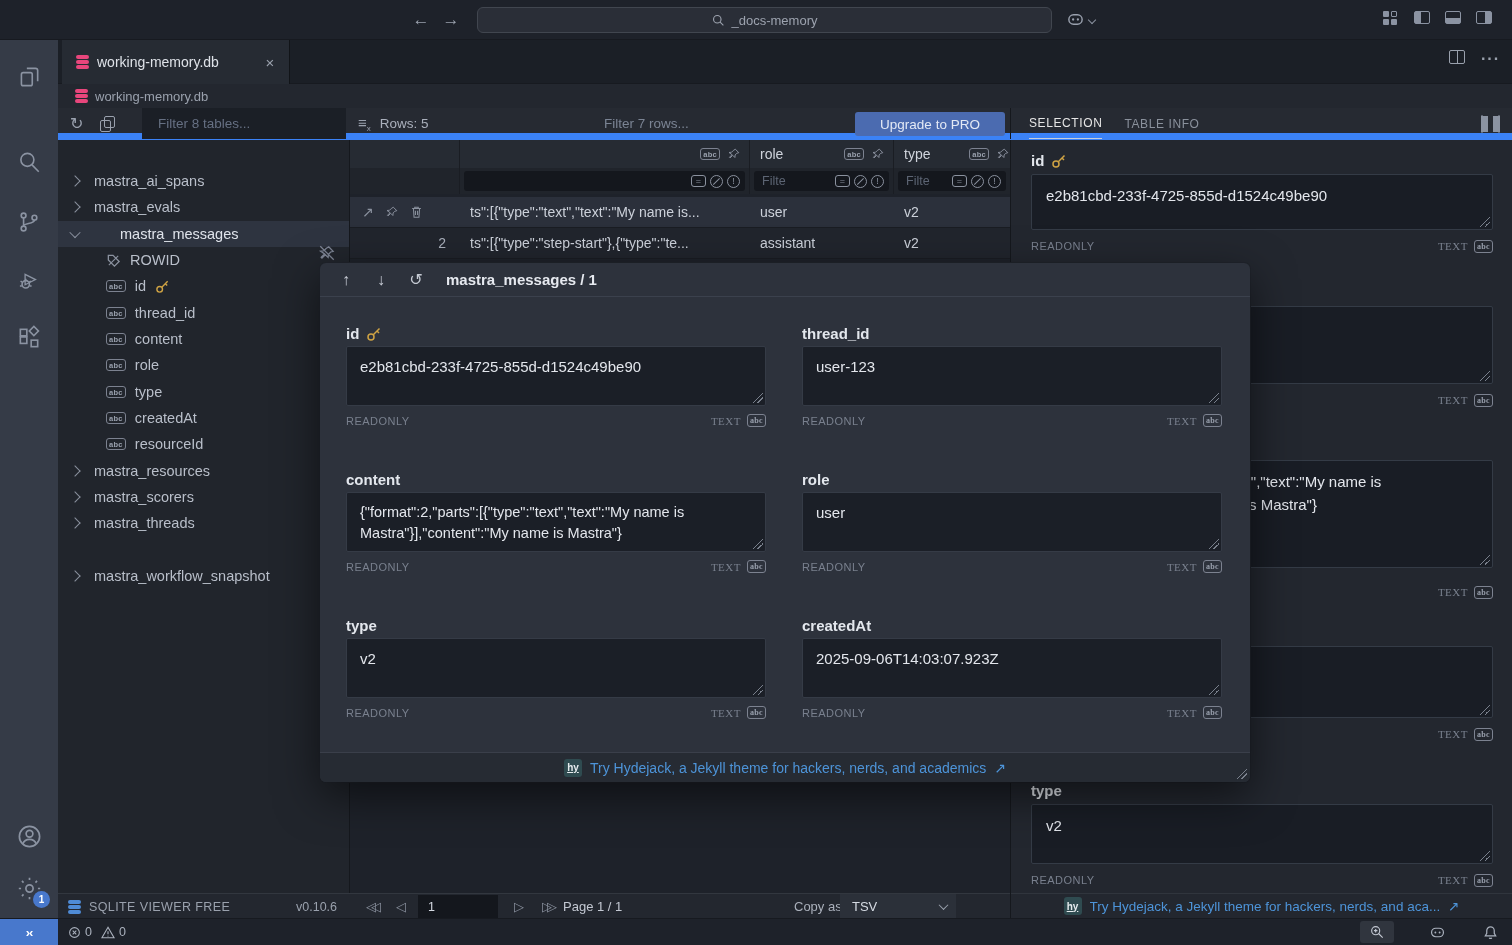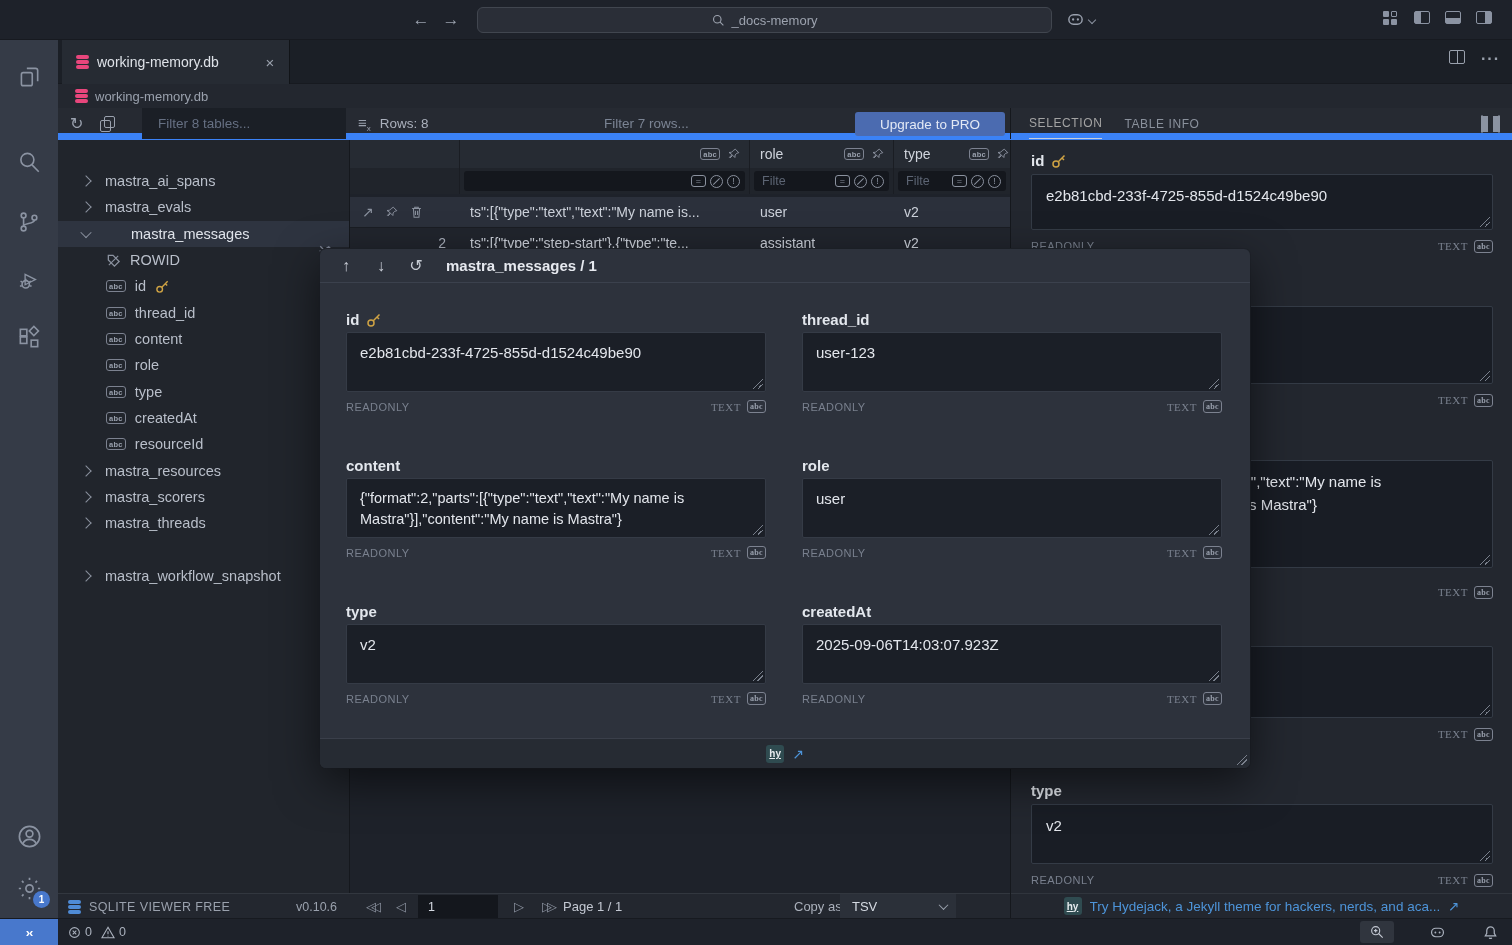--- a/index.html
+++ b/index.html
@@ -54,32 +54,32 @@
   .copy-glyph::before { content:""; position:absolute; left:2px; top:5px; width:9px; height:10px; border:1.2px solid #9aa1ae; border-radius:2px; background:#262a32; }
   .copy-glyph::after { content:""; position:absolute; left:6px; top:1px; width:9px; height:10px; border:1.2px solid #9aa1ae; border-radius:2px; }
   .tb-input { position:absolute; top:0; height:31px; background:#1b1f26; display:flex; align-items:center; padding-left:16px; color:#667083; font-size:13.5px; }
   .rows-label { position:absolute; left:300px; top:0; height:31px; display:flex; align-items:center; gap:9px; color:#aab0bc; font-size:13.5px; }
   .filter-list-icon { color:#9aa1ae; font-size:15px; }
   .filter-list-icon::before { content:"\2261"; }
   .filter-list-icon::after { content:"x"; font-size:8px; vertical-align:-3px; }
   .upgrade-btn { position:absolute; left:797px; top:4px; width:150px; height:24px; background:#4b6bb0; border-radius:3px; color:#e3e9f5; font-size:13.5px; display:flex; align-items:center; justify-content:center; }
   .panel-tabs { position:absolute; left:952px; top:0; height:31px; border-left:1px solid #15181d; display:flex; align-items:center; gap:22px; padding-left:18px; }
   .ptab { font-size:12px; letter-spacing:.6px; color:#8a919c; height:31px; display:flex; align-items:center; }
-  .ptab.active { color:#a3a3a3; border-bottom:1.5px solid #c8cdd6; }
+  .ptab.active { color:#e5e5e5; border-bottom:1.5px solid #c8cdd6; }
   .panel-toggles { position:absolute; right:12px; top:8px; display:flex; gap:15px; }
 
   
   .tree { position:absolute; left:58px; top:140px; width:292px; height:753px; background:#21252c; border-right:1px solid #15181d; }
   .tree-section { position:absolute; left:0; top:2px; height:24px; width:100%; display:flex; align-items:center; gap:6px; padding-left:8px; color:#aab0bc; font-size:11.5px; font-weight:bold; letter-spacing:.4px; }
   .tree-item { position:absolute; left:0; width:100%; height:26px; display:flex; align-items:center; font-size:14.5px; color:#b9bfca; }
   .tree-item.sel { background:#2e3440; color:#dfe3ea;gap:41px; }
   .chev { width:8px; height:8px; border-right:1.4px solid #8a919e; border-bottom:1.4px solid #8a919e; display:inline-block; }
   .chev.r { transform:rotate(-45deg); }
   .chev.d { transform:rotate(45deg) translate(-1px,-1px); }
-  .t-table { padding-left:24px; gap:15px; }
+  .t-table { padding-left:13px; gap:15px; }
   .t-col { padding-left:48px; gap:9px; }
   .chip { display:inline-flex; align-items:center; justify-content:center; min-width:17px; height:12px; border:1px solid #7c8290; border-radius:3px; font-size:7.5px; color:#9aa1ae; padding:0 2px; font-weight:bold; letter-spacing:.3px; }
   .chip::before { content:"abc"; }
   .key-ic { display:inline-block; width:15px; height:15px; }
 
   
   .grid { position:absolute; left:350px; top:140px; width:660px; height:753px; background:#1e222a; overflow:hidden; }
   .g-head { position:absolute; left:0; top:0; width:660px; height:28px; display:grid; grid-template-columns:110px 290px 144px 116px; background:#262b33; }
   .g-hcell { position:relative; display:flex; align-items:center; padding:0 8px 0 10px; color:#d0d4dc; font-size:14px; border-right:1px solid #1a1d23; overflow:hidden; }
   .g-hicons { margin-left:auto; display:flex; align-items:center; gap:7px; }
@@ -107,21 +107,21 @@
   .f-box { position:absolute; left:20px; width:462px; background:#191d25; border:1px solid #343b46; border-radius:2px; padding:10px 14px; font-size:15px; color:#e3e6ec; line-height:1.5; overflow:hidden; }
   .rz { position:absolute; right:2px; bottom:2px; width:10px; height:10px; background:linear-gradient(135deg, transparent 46%, #79808c 46% 53%, transparent 53% 70%, #79808c 70% 77%, transparent 77%); }
   .f-meta { position:absolute; left:20px; width:462px; height:16px; display:flex; align-items:center; justify-content:space-between; color:#79808e; font-size:11px; letter-spacing:.5px; }
   .f-type { display:flex; align-items:center; gap:6px;font-family:Liberation Serif, serif; }
   .f-type .chip { height:13px; min-width:19px; font-size:8px; }
   .ad-strip { position:absolute; left:0; bottom:0; width:100%; height:25px; background:#23272f; border-top:1px solid #30353d; display:flex; align-items:center; justify-content:center; gap:8px; font-size:13.5px; color:#4d94d9; }
   .hy-chip { width:18px; height:18px; background:#2f4b50; border-radius:3px; color:#e6ebee; font-size:10px; font-weight:bold; display:flex; align-items:center; justify-content:center; text-decoration:underline; }
   .ext-arrow::before { content:"\2197"; }
 
   
-  .modal { position:absolute; left:320px; top:249px; width:930px; height:519px; background:#2d323c; border-radius:6px; box-shadow:0 14px 44px rgba(0,0,0,.55), 0 0 0 1px #20242c; z-index:30; }
+  .modal { position:absolute; left:320px; top:263px; width:930px; height:519px; background:#2d323c; border-radius:6px; box-shadow:0 14px 44px rgba(0,0,0,.55), 0 0 0 1px #20242c; z-index:30; }
   .m-head { position:absolute; left:0; top:0; width:100%; height:34px; border-bottom:1px solid #3b414d; display:flex; align-items:center; gap:17px; padding-left:17px; color:#c6cbd4; }
   .m-ic { font-size:16px; width:18px; text-align:center; }
   .m-up::before{content:"\2191";} .m-down::before{content:"\2193";} .m-undo::before{content:"\21BA";}
   .m-title { font-size:15px; font-weight:bold; color:#e6e9ef; margin-left:4px; }
   .m-body { position:absolute; left:0; top:34px; width:100%; padding:26px 26px 0; display:grid; grid-template-columns:420px 420px; column-gap:36px; row-gap:44px; }
   .m-field { position:relative; height:102px; }
   .m-field .lab { display:flex; align-items:center; gap:7px; height:20px; font-size:15px; font-weight:bold; color:#e3e7ed; }
   .m-field .box { position:relative; margin-top:3px; height:60px; background:#1b1f27; border:1px solid #353b46; border-radius:2px; padding:9px 13px; font-size:15px; color:#e3e6ec; line-height:1.45; overflow:hidden; }
   .m-field .meta { display:flex; justify-content:space-between; align-items:center; margin-top:8px; color:#79808e; font-size:11px; letter-spacing:.5px; }
   .m-foot { position:absolute; left:0; bottom:0; width:100%; height:30px; background:#262b33; border-top:1px solid #3a3f4a; border-radius:0 0 6px 6px; display:flex; align-items:center; justify-content:center; gap:8px; font-size:14px; color:#4d94d9; }
@@ -269,21 +269,21 @@
   </div>
 
   <div class="toolbar">
     <div class="tbtn refresh-glyph" style="left:10px"></div>
     <div class="tbtn copy-glyph" style="left:40px"></div>
     <div class="tb-input" style="left:84px;width:204px">
       <span>Filter 8 tables...</span>
     </div>
     <div class="rows-label">
       <span class="filter-list-icon"></span>
-      <span>Rows: 8</span>
+      <span>Rows: 5</span>
     </div>
     <div class="tb-input" style="left:530px;width:245px;background:none">
       <span style="color:#7b8494">Filter 7 rows...</span>
     </div>
     <div class="upgrade-btn">
       <span>Upgrade to PRO</span>
     </div>
     <div class="panel-tabs">
       <span class="ptab active">SELECTION</span>
       <span class="ptab">TABLE INFO</span>
@@ -631,20 +631,21 @@
             <span>READONLY</span>
             <span class="f-type">
               <span>TEXT</span>
               <span class="chip"></span>
             </span>
           </div>
       </div>
     </div>
     <div class="m-foot">
       <span class="hy-chip">hy</span>
+      <span>Try Hydejack, a Jekyll theme for hackers, nerds, and academics</span>
       <span class="ext-arrow"></span>
       <span class="rz"></span>
     </div>
   </div>
 
   <div class="sqlitebar">
     <div class="sb-item" style="left:10px">
       <span class="db-icon blue">
           <i></i>
           <i></i>

